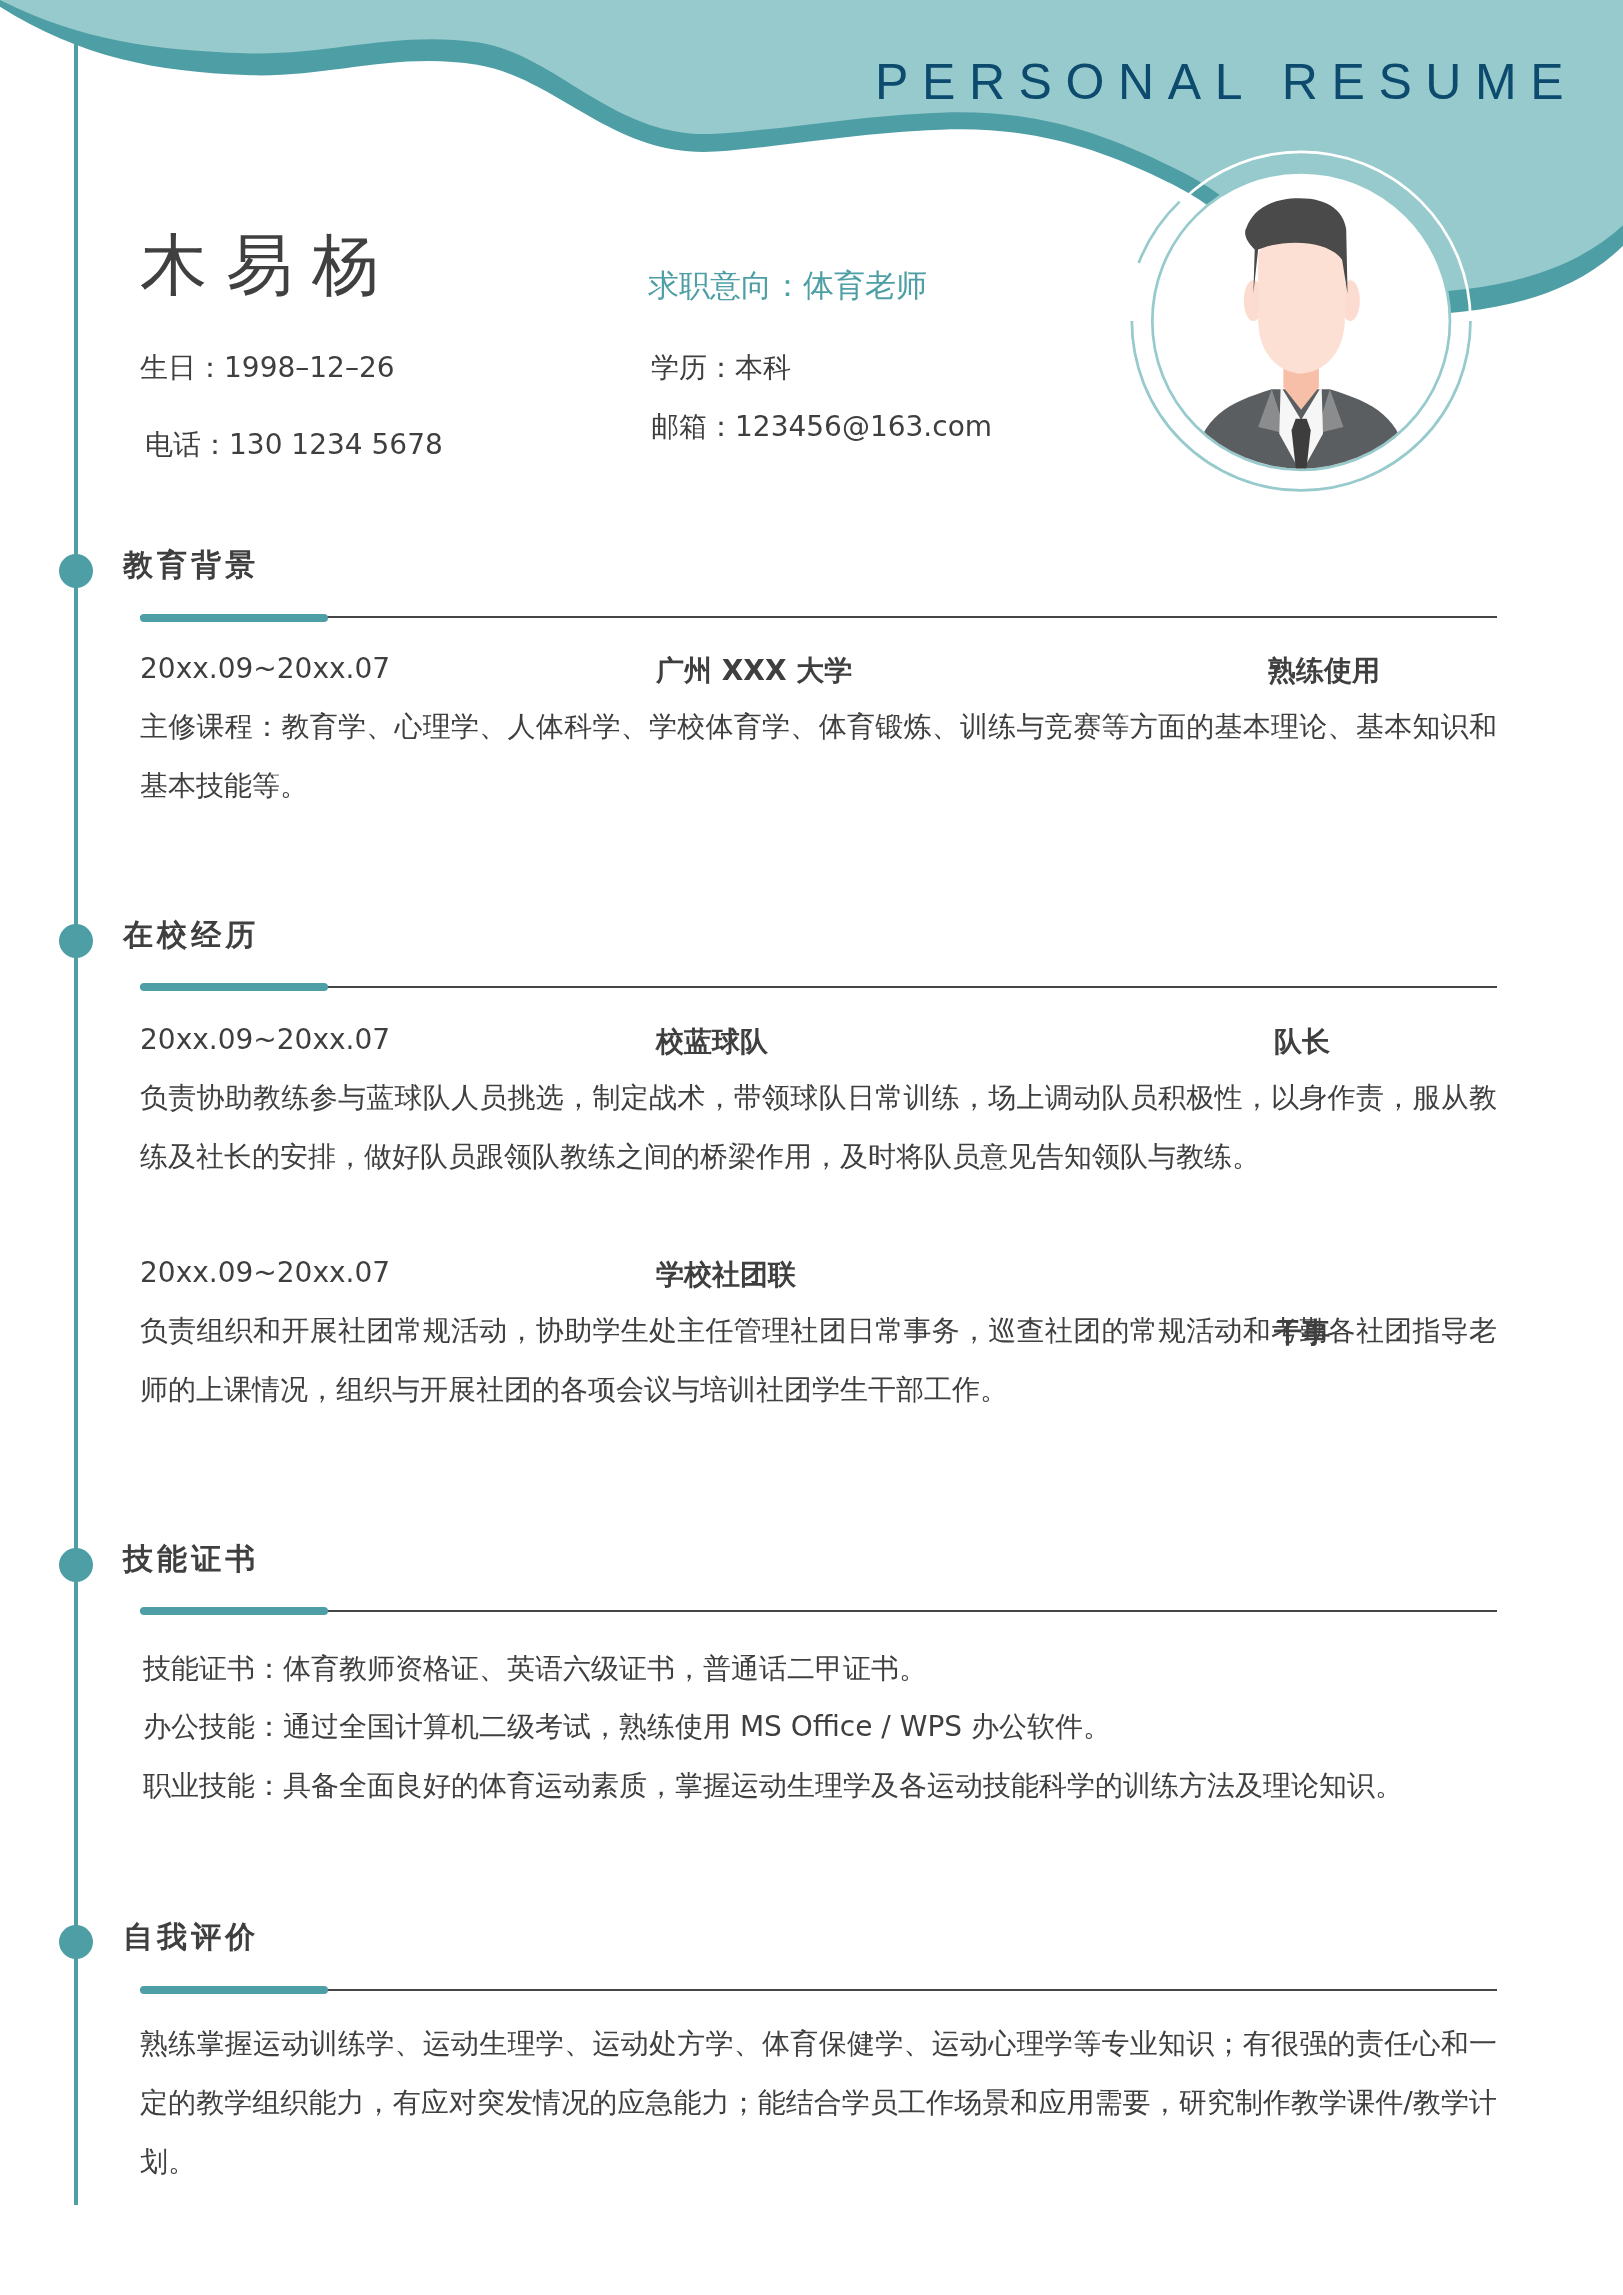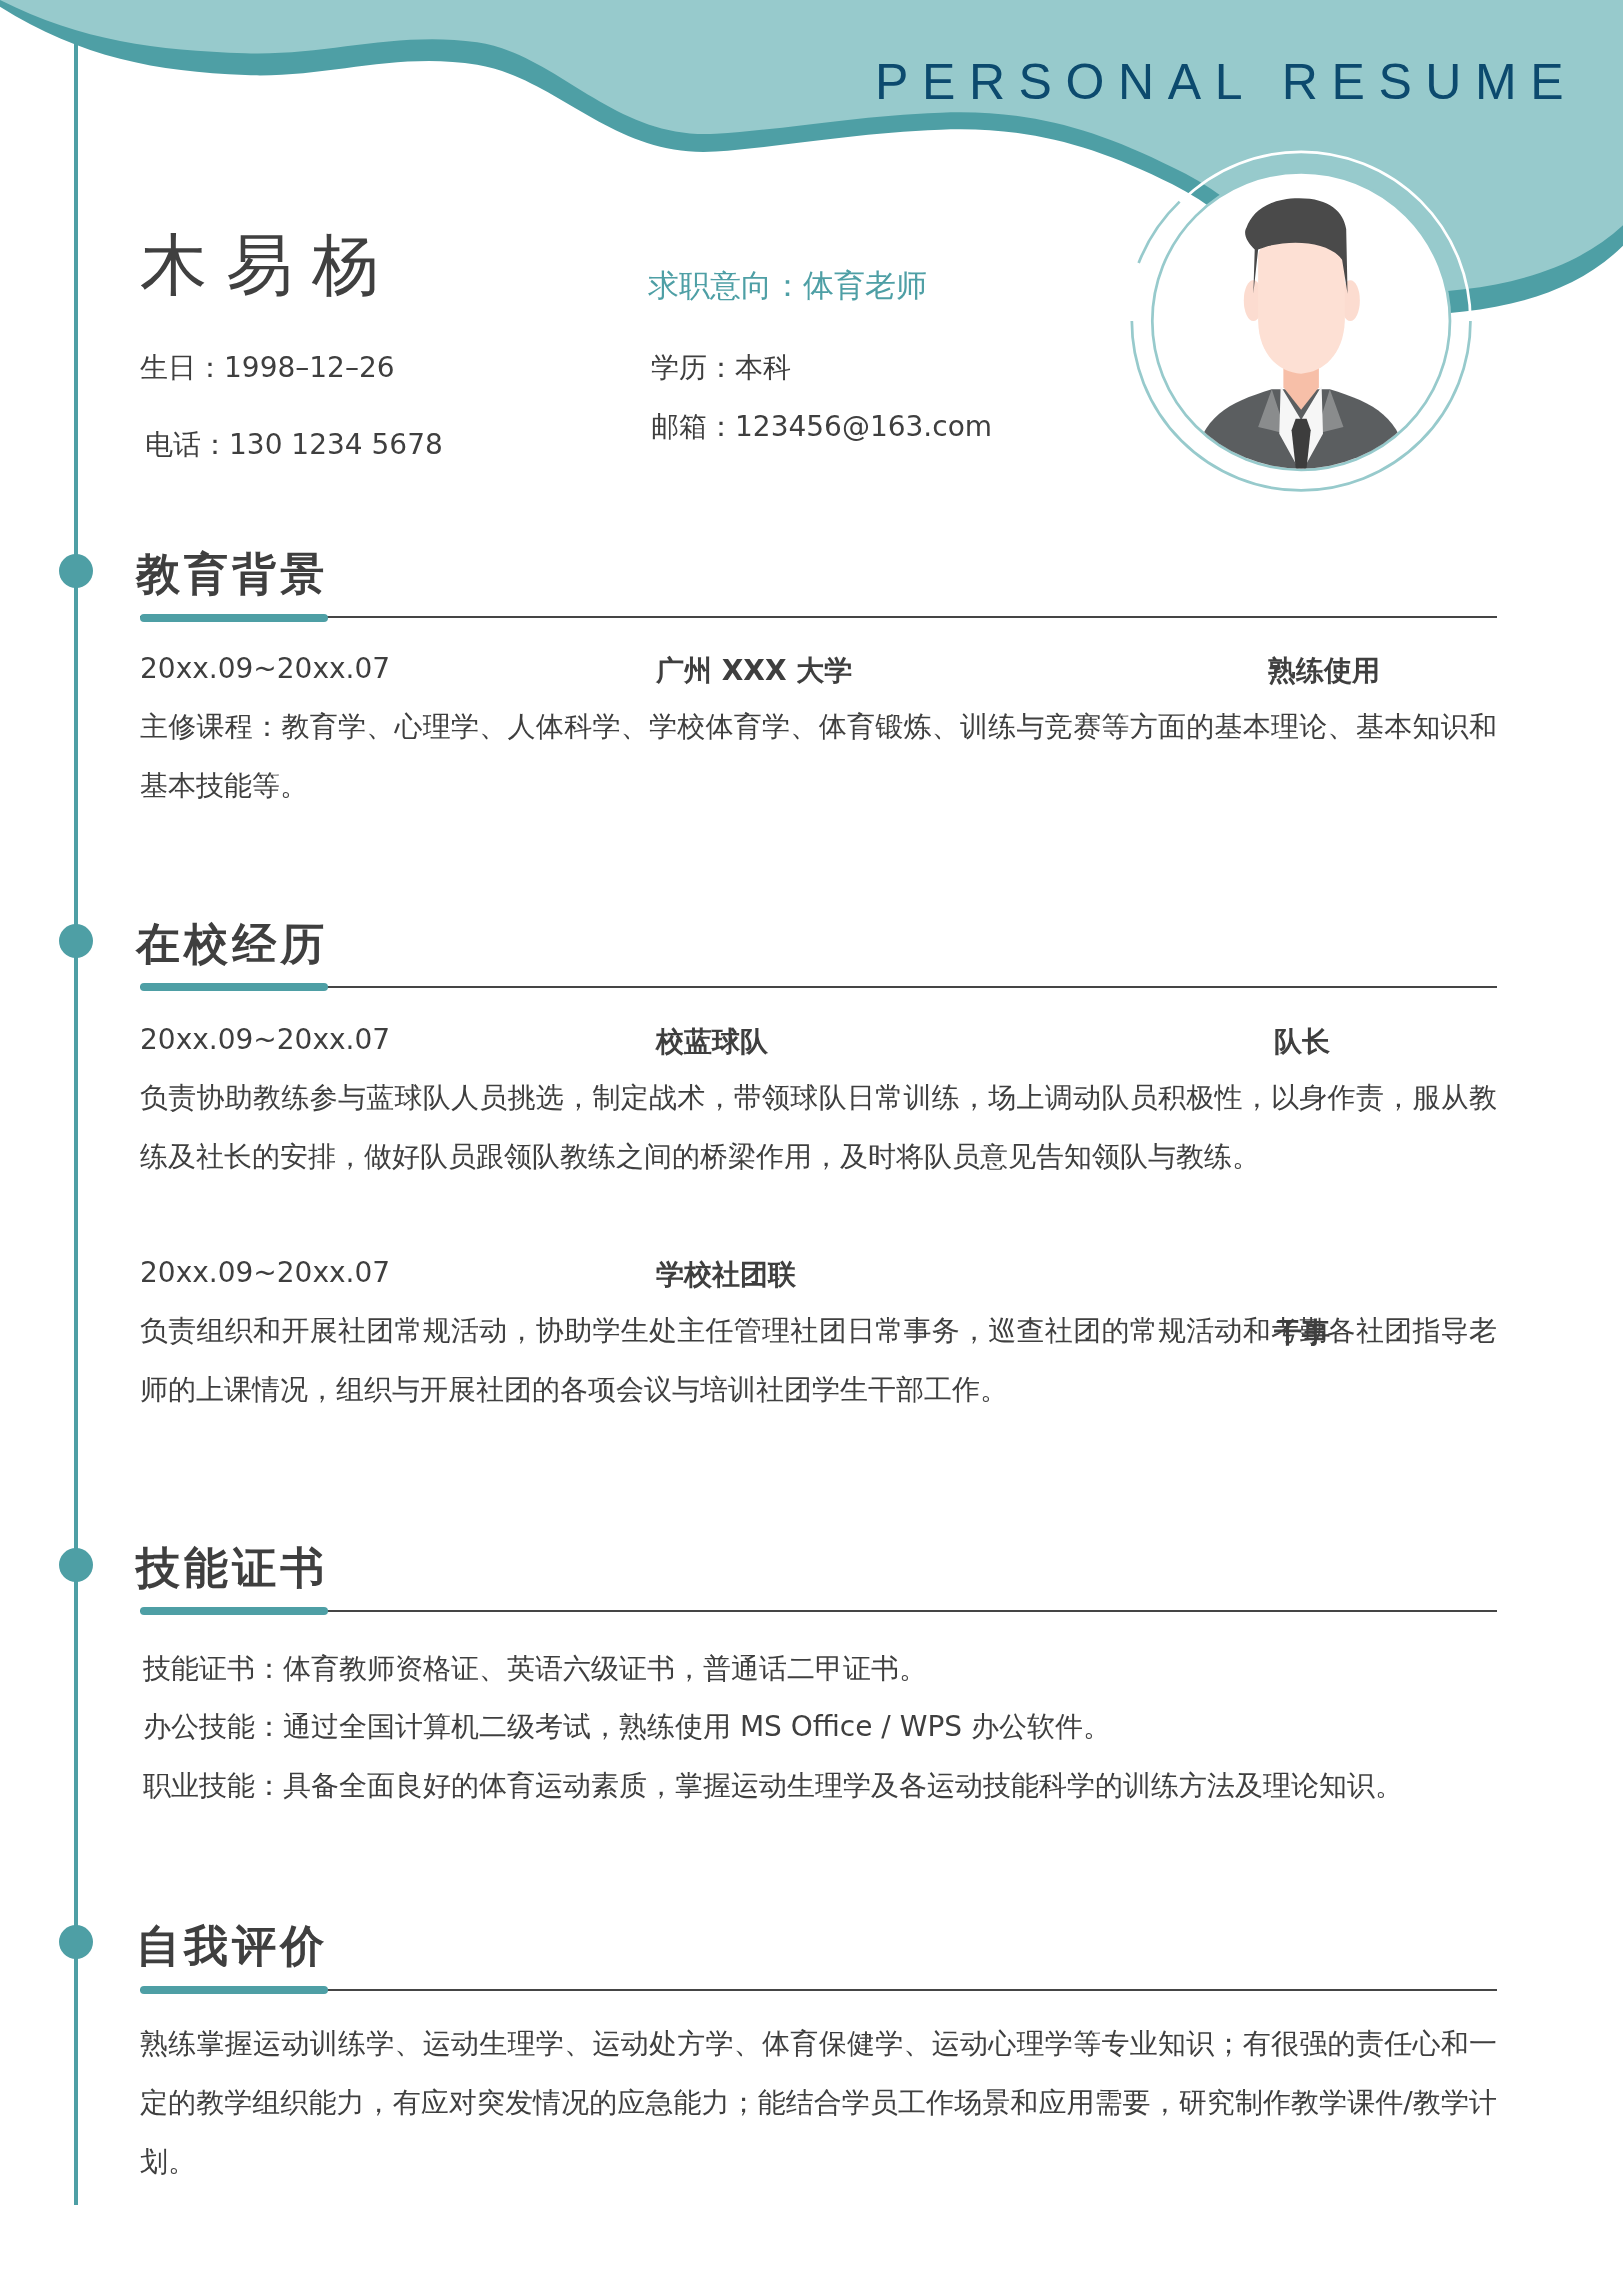--- a/index.html
+++ b/index.html
@@ -7,21 +7,21 @@
          font-family: "DejaVu Sans", "Liberation Sans", sans-serif; color: #3f3f3f; }
   #bg-wave { position: absolute; left: 0; top: 0; width: 1623px; height: 355px; }
   #timeline { position: absolute; left: 74px; top: 42px; width: 4.1px; height: 2163px; background: #4e9fa5; }
   .dot { position: absolute; left: 59px; width: 34px; height: 34px; border-radius: 50%; background: #4e9fa5; }
   .resume-title { position: absolute; left: 875px; top: 53px; font-family: "Liberation Sans", sans-serif;
                   font-size: 50px; letter-spacing: 13.6px; color: #0c4a6e; font-weight: 400; white-space: nowrap; }
   #avatar { position: absolute; left: 1125px; top: 147px; width: 355px; height: 355px; }
   .name { position: absolute; left: 140px; top: 220px; font-size: 67px; letter-spacing: 19px; color: #404040; white-space: nowrap; }
   .intent { position: absolute; left: 648px; top: 265px; font-size: 31px; color: #4e9fa5; white-space: nowrap; }
   .info { position: absolute; font-size: 28px; color: #3f3f3f; white-space: nowrap; }
-  .sec-title { position: absolute; left: 136px; font-size: 44px; font-weight: bold; color: #3f3f3f; letter-spacing: 4.1px; white-space: nowrap; }
+  .sec-title { position: absolute; left: 123px; font-size: 30px; font-weight: bold; color: #3f3f3f; letter-spacing: 4.1px; white-space: nowrap; }
   .sec-line { position: absolute; left: 140px; width: 1357px; height: 2px; background: #454545; }
   .sec-bar { position: absolute; left: 140px; width: 188px; height: 7.5px; border-radius: 4.1px; background: #4e9fa5; }
   .row-text { position: absolute; font-size: 28px; color: #3f3f3f; white-space: nowrap; }
   .row-bold { font-weight: bold; }
   .para { position: absolute; left: 140px; width: 1357px; font-size: 28px; line-height: 59px; color: #3f3f3f; text-align: justify; }
   .para p { margin: 0; }
   .skill { position: absolute; left: 143px; font-size: 28px; color: #3f3f3f; white-space: nowrap; }
 </style>
 </head>
 <body>

